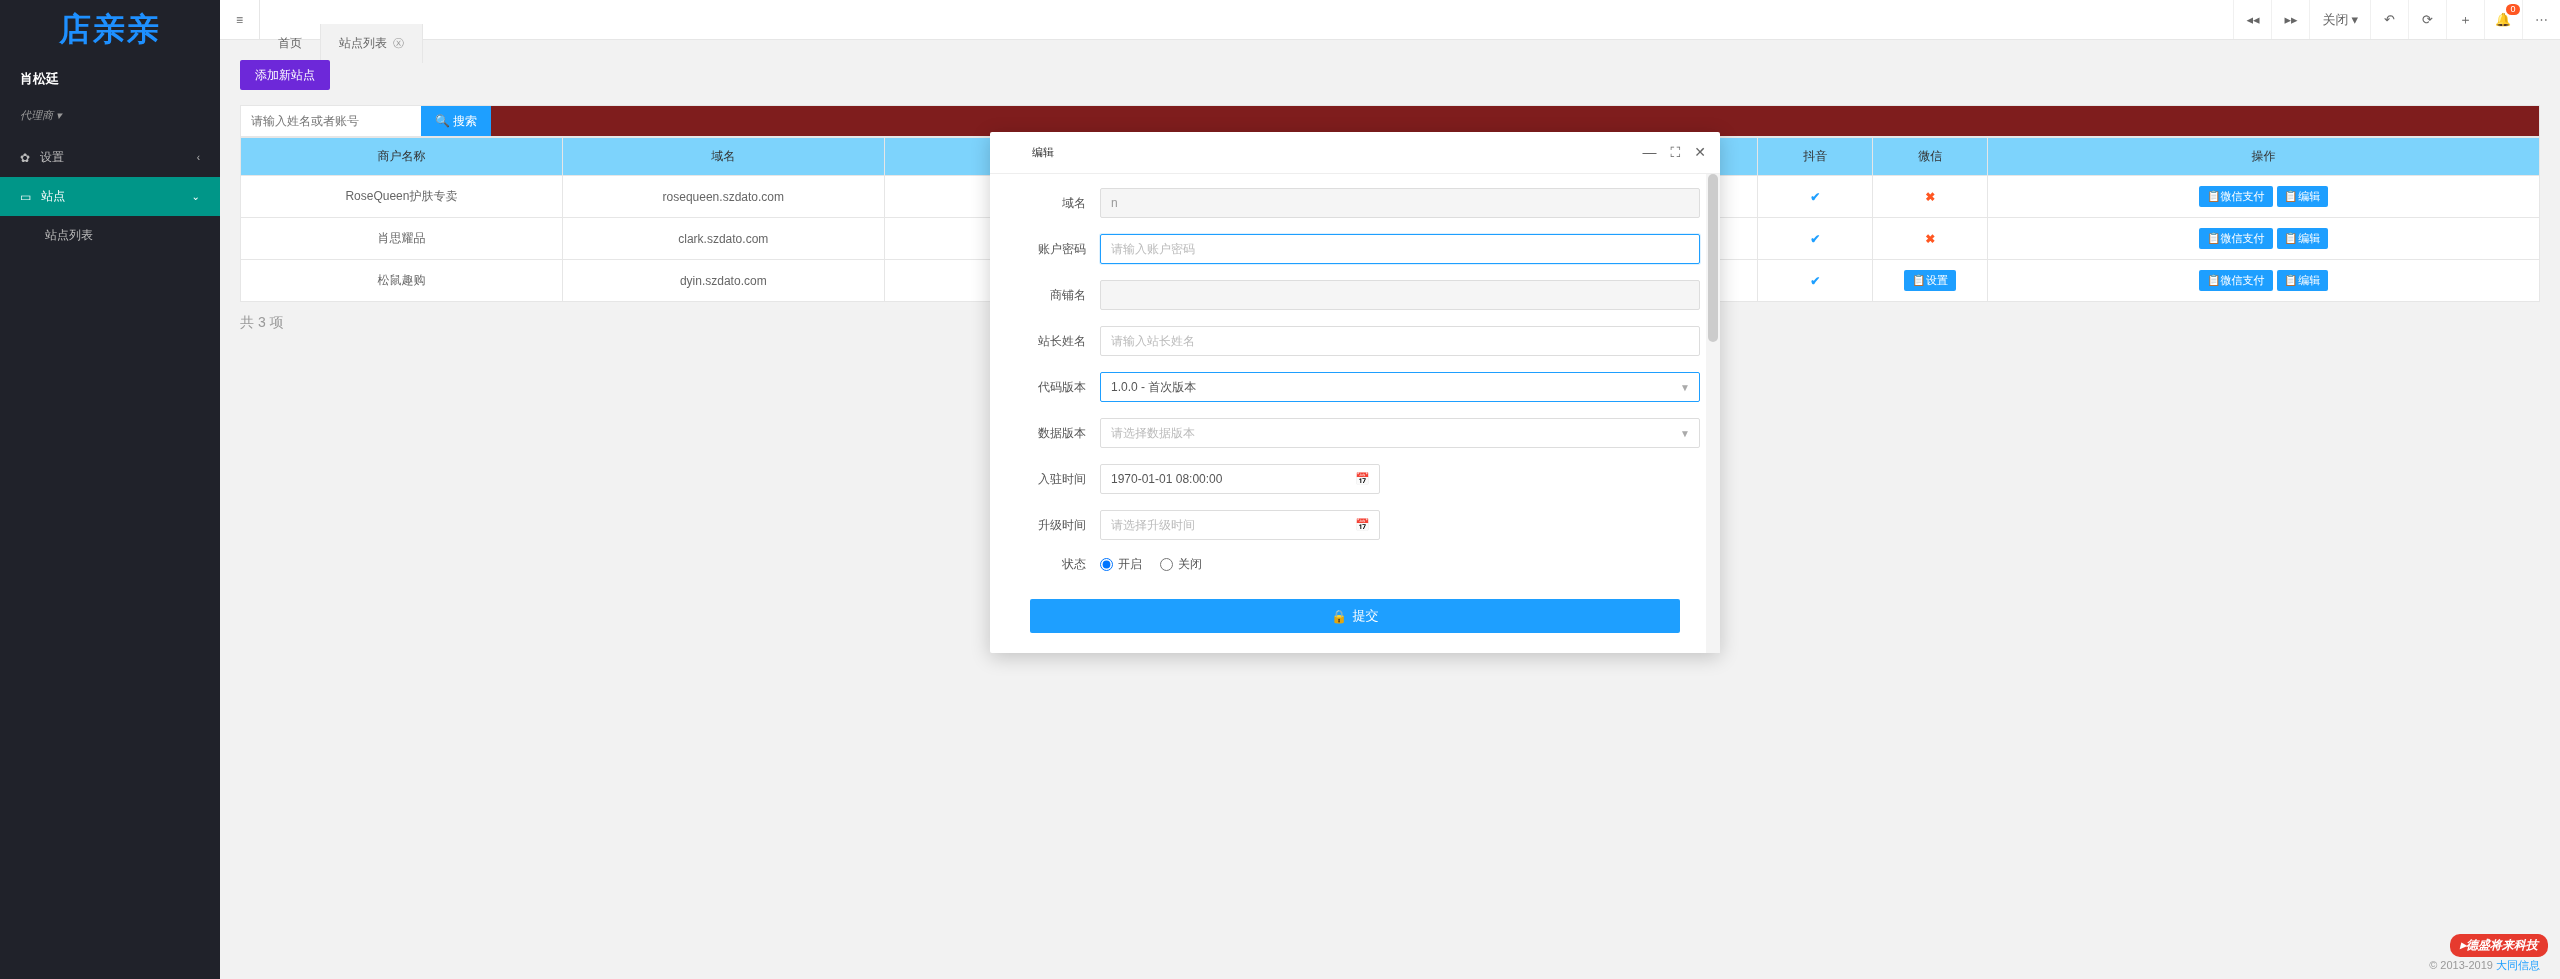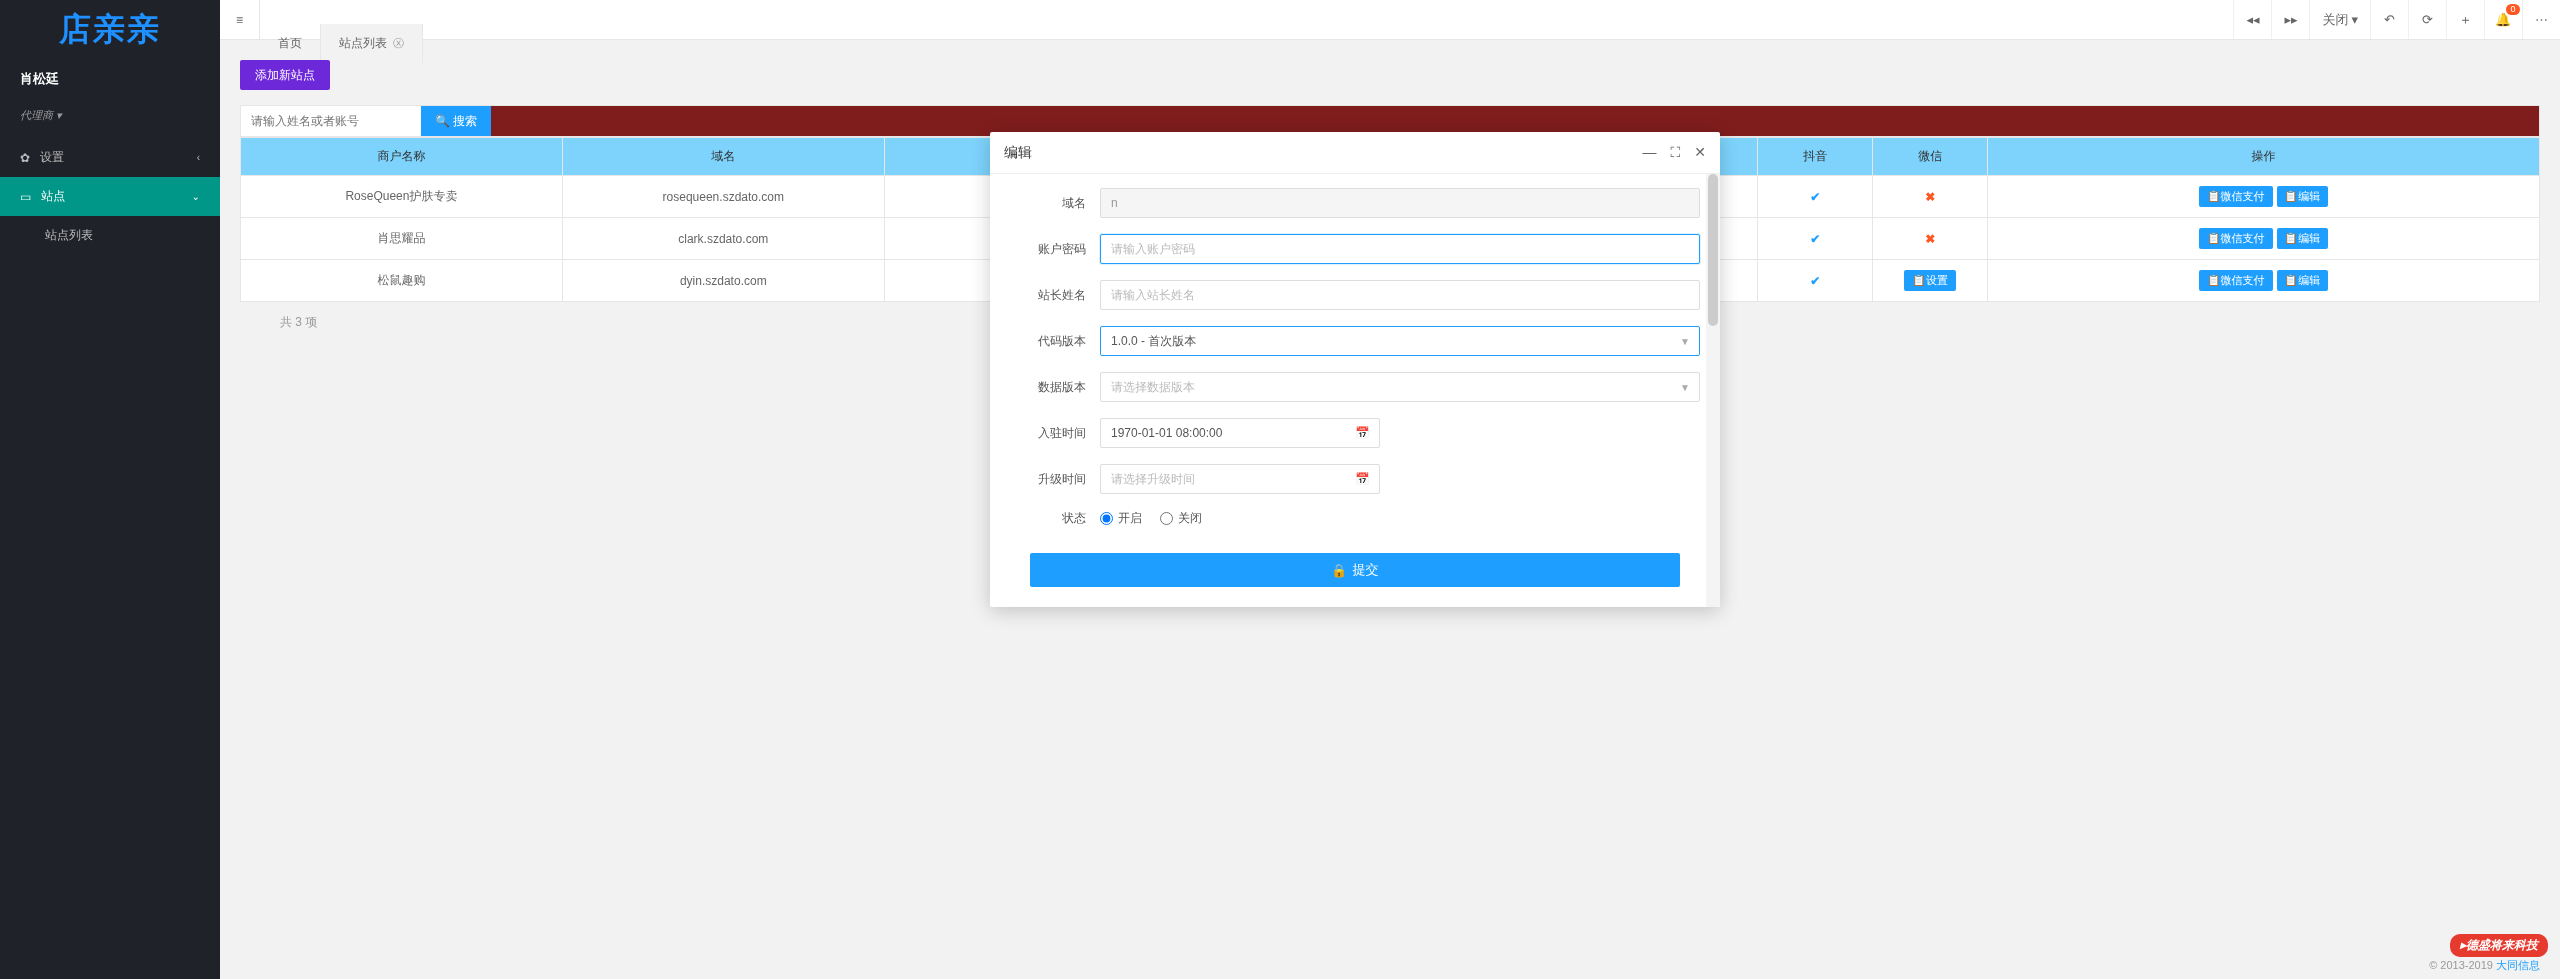--- a/index.html
+++ b/index.html
@@ -32,24 +32,24 @@
 .search-row{margin-top:15px;display:flex;align-items:center;border:1px solid #e6e6e6;background:#7f1d1d;}
 .search-input{flex:0 0 auto;width:180px;height:30px;border:none;padding:0 10px;font-size:12px;outline:none;}
 .search-btn{background:#1e9fff;color:#fff;border:none;height:30px;padding:0 14px;cursor:pointer;display:flex;align-items:center;gap:3px;font-size:12px;}
 .table-wrap{margin-top:0;background:#fff;}
 .tbl{width:100%;border-collapse:collapse;}
 .tbl th,.tbl td{border:1px solid #e6e6e6;padding:10px 8px;text-align:center;font-size:12px;font-weight:normal;color:#666;}
 .tbl th{background:#7dd3fc;color:#333;}
 .check-green{color:#1e9fff;font-weight:bold;}
 .x-red{color:#ff5722;font-weight:bold;}
 .badge-btn{display:inline-flex;align-items:center;gap:3px;background:#1e9fff;color:#fff;border-radius:2px;padding:3px 8px;font-size:11px;cursor:pointer;margin:0 2px;}
-.pager-info{margin-top:12px;color:#999;font-size:12px;margin-left:40px;}
+.pager-info{margin-top:12px;color:#999;font-size:14px;}
 .dialog{position:absolute;top:132px;left:990px;width:730px;background:#fff;box-shadow:0 4px 20px rgba(0,0,0,.2);border-radius:2px;}
 .dlg-head{display:flex;align-items:center;height:42px;padding:0 14px;border-bottom:1px solid #eee;}
-.dlg-title{font-size:14px;color:#333;}
+.dlg-title{font-size:11px;color:#333;margin-left:28px;}
 .dlg-ctrls{margin-left:auto;display:flex;gap:14px;color:#666;}
 .dlg-ctrls span{cursor:pointer;font-size:14px;}
 .dlg-body{padding:14px 20px 0 20px;max-height:560px;overflow-y:auto;}
 .frm-row{display:flex;align-items:center;margin-bottom:16px;}
 .frm-label{width:90px;text-align:right;padding-right:14px;color:#555;font-size:12px;}
 .frm-ctrl{flex:1;}
 .frm-input,.frm-select{width:100%;height:30px;border:1px solid #ddd;border-radius:2px;padding:0 10px;font-size:12px;color:#555;outline:none;}
 .frm-input.focused{border-color:#1e9fff;box-shadow:0 0 0 1px rgba(30,159,255,.15);}
 .frm-input::placeholder{color:#bbb;}
 .select-wrap{position:relative;}
@@ -195,20 +195,24 @@
     <div class="dlg-body">
       <div class="frm-row">
           <div class="frm-label">域名</div>
           <div class="frm-ctrl"><input class="frm-input" style="background: rgb(245, 245, 245); color: rgb(153, 153, 153);" value="n"></div>
         </div>
       <div class="frm-row">
           <div class="frm-label">账户密码</div>
           <div class="frm-ctrl"><input class="frm-input focused" placeholder="请输入账户密码" style=""></div>
         </div>
       <div class="frm-row">
+          <div class="frm-label">商铺名</div>
+          <div class="frm-ctrl"><input class="frm-input" style="background: rgb(245, 245, 245);" value=""></div>
+        </div>
+      <div class="frm-row">
           <div class="frm-label">站长姓名</div>
           <div class="frm-ctrl"><input class="frm-input" placeholder="请输入站长姓名" style=""></div>
         </div>
       <div class="frm-row">
           <div class="frm-label">代码版本</div>
           <div class="frm-ctrl select-wrap"><input class="frm-input" style="border-color: rgb(30, 159, 255);" readonly="" value="1.0.0 - 首次版本"><span class="select-arrow">▼</span></div>
         </div>
       <div class="frm-row">
           <div class="frm-label">数据版本</div>
           <div class="frm-ctrl select-wrap"><input class="frm-input" readonly="" placeholder="请选择数据版本" style=""><span class="select-arrow">▼</span></div>

